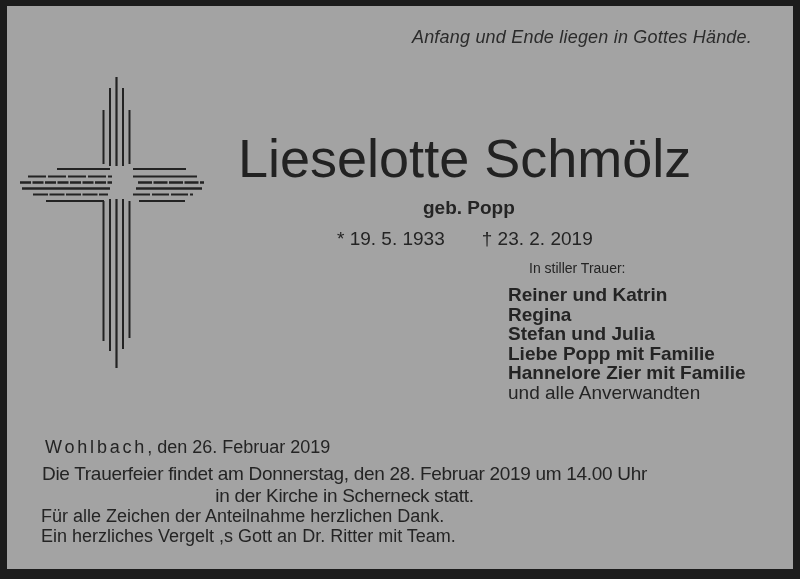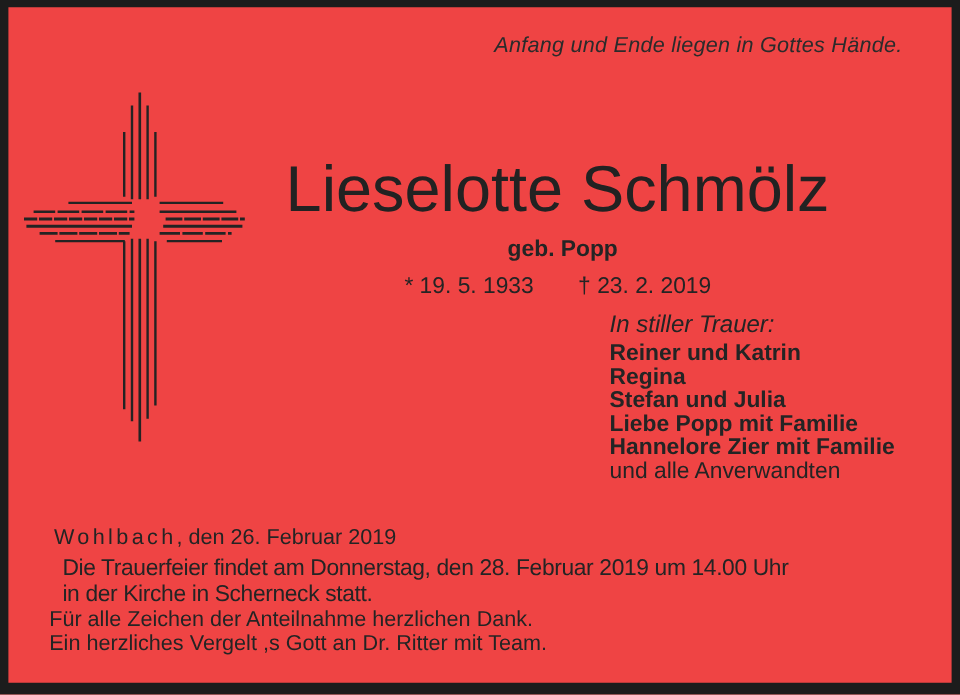--- a/index.html
+++ b/index.html
@@ -1,20 +1,20 @@
 <!DOCTYPE html>
 <html><head>
 <meta charset="utf-8">
 <style>
   html, body { margin: 0; padding: 0; background: #e8e8e8; }
   .page {
     position: relative;
     width: 800px;
     height: 579px;
-    background: #ef4444;
+    background: #a3a3a3;
     font-family: "Liberation Sans", sans-serif;
     color: #242424;
     overflow: hidden;
     -webkit-font-smoothing: antialiased;
   }
   .frame {
     position: absolute;
     inset: 0;
     border-style: solid;
     border-color: #1c1c1c;
@@ -52,46 +52,46 @@
   }
   .dates {
     left: 337px; top: 228px;
     font-size: 19px;
     display: flex;
     gap: 37px;
     white-space: nowrap;
     justify-content: space-between;
   }
   .mourning-header {
-    left: 508px; top: 260px;
-    font-size: 20px;
-    font-style: italic;
+    left: 529px; top: 260px;
+    font-size: 14px;
   }
   .mourners {
     left: 508px; top: 285px;
     font-size: 19px;
     line-height: 19.6px;
     font-weight: bold;
     white-space: nowrap;
   }
   .mourners .footer-line { font-weight: normal; }
 
   .place-line {
     left: 45px; top: 437px;
     font-size: 18px;
     white-space: nowrap;
   }
   .place-line .place { letter-spacing: 2.8px; }
 
   .funeral {
-    left: 52px; top: 463px;
+    left: 42px; top: 463px;
     font-size: 19px;
     line-height: 21.5px;
     letter-spacing: -0.3px;
     white-space: nowrap;
+    text-align: center;
   }
   .thanks {
     left: 41px; top: 506px;
     font-size: 18px;
     line-height: 20.3px;
     white-space: nowrap;
   }
   .cross-wrap { left: 15px; top: 72px; width: 195px; height: 305px; }
   .cross-wrap svg { display: block; }
 </style>

